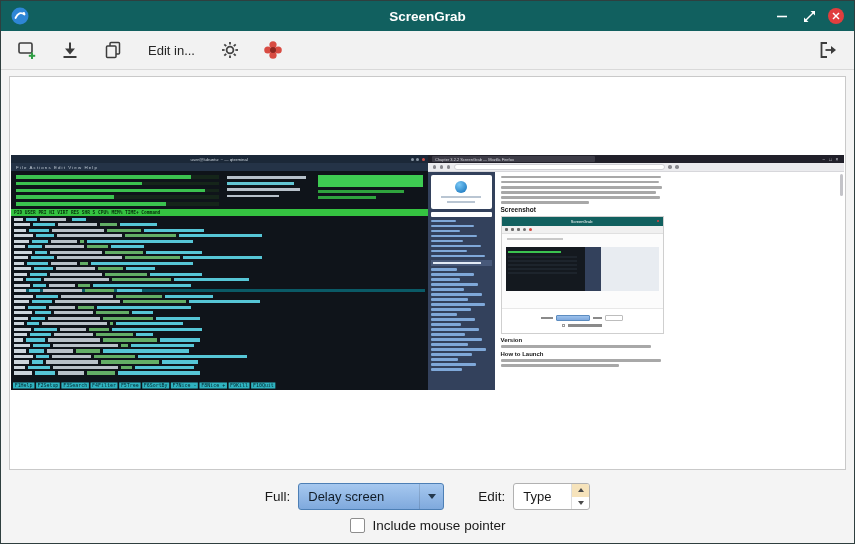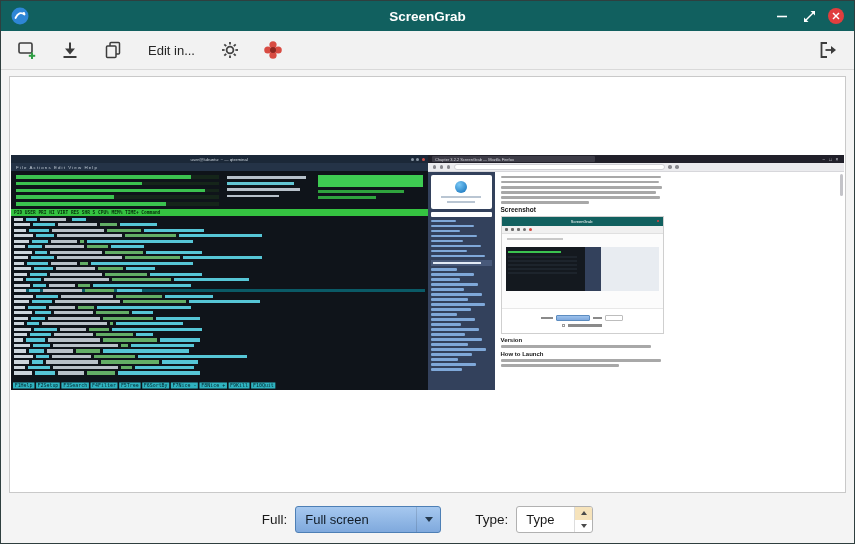--- a/index.html
+++ b/index.html
@@ -609,34 +609,38 @@
         </div>
 
       </div>
     </div>
   </div>
 
   <div class="controls">
     <div class="ctrl-row">
       <span class="ctrl-label">Full:</span>
       <div class="combo">
-        <span class="combo-value">Full screen</span>
+        <span class="combo-value">Delay screen</span>
         <span class="combo-arrow">
             <span class="tri-down"></span>
           </span>
       </div>
       <span class="ctrl-gap"></span>
-      <span class="ctrl-label">Type:</span>
+      <span class="ctrl-label">Edit:</span>
       <div class="spin">
         <span class="spin-value">Type</span>
         <span class="spin-arrows">
           <span class="spin-up">
               <span class="tri-up-s"></span>
             </span>
           <span class="spin-down">
               <span class="tri-down-s"></span>
             </span>
         </span>
       </div>
     </div>
+    <div class="check-row">
+      <span class="checkbox"></span>
+      <span class="check-label">Include mouse pointer</span>
+    </div>
   </div>
 
 </div>
 
 </body></html>

